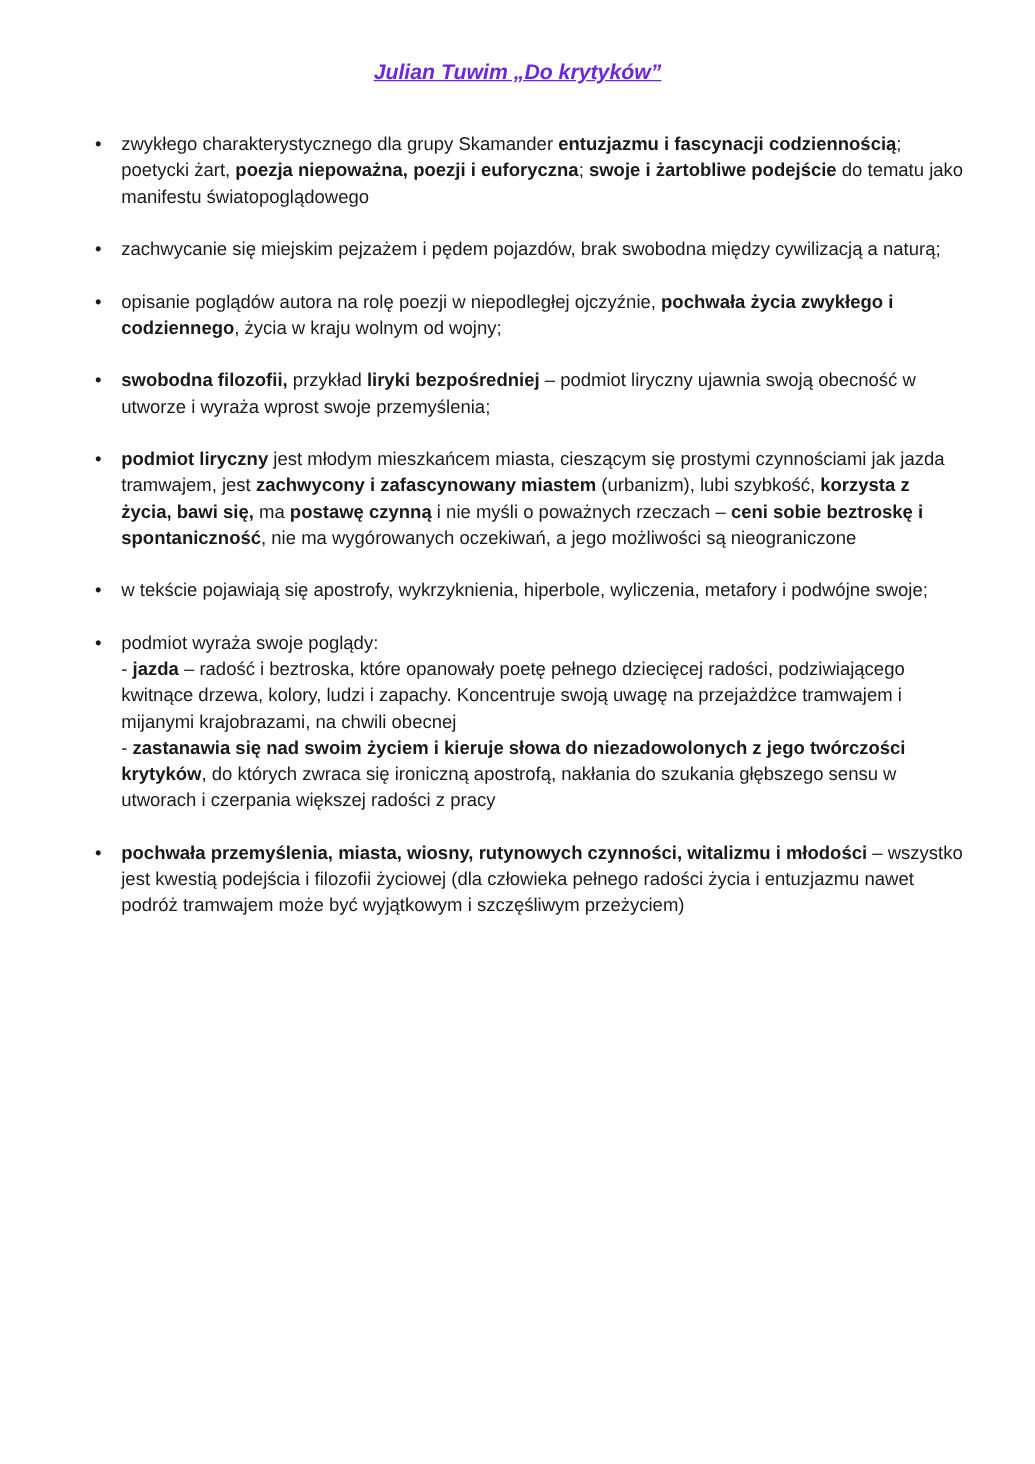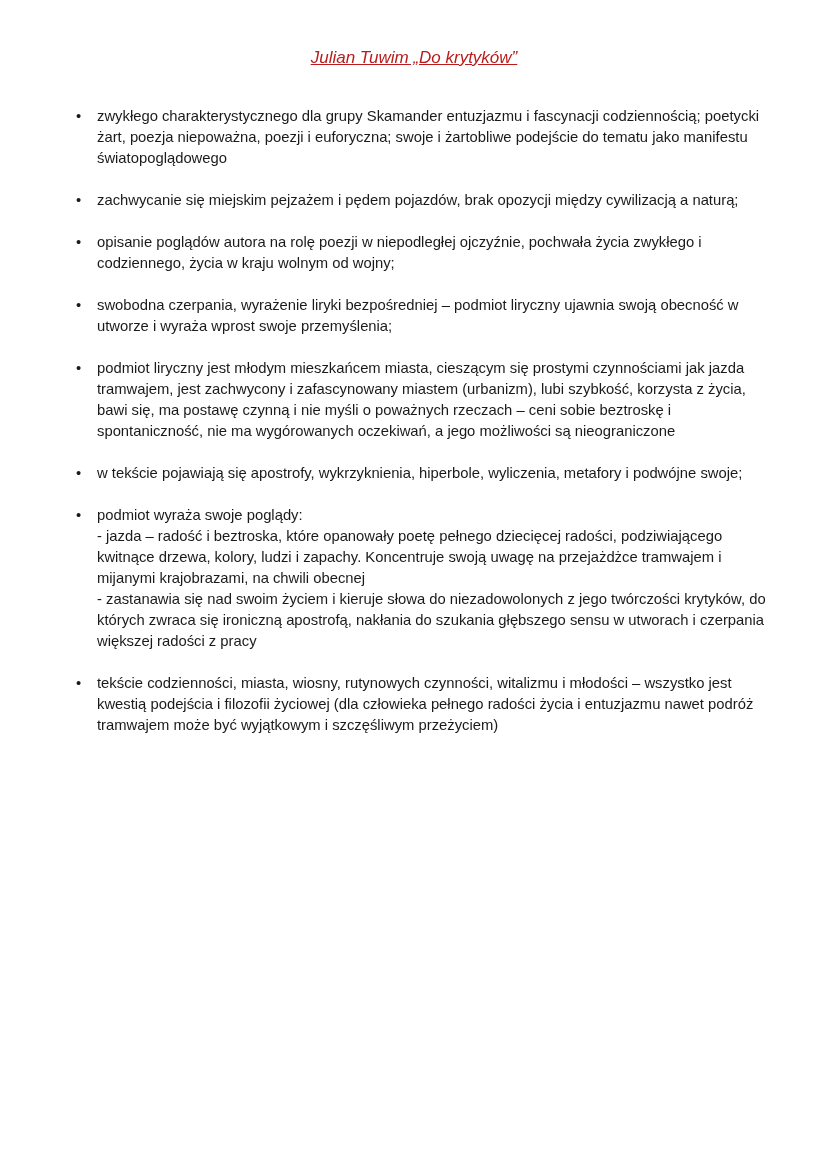--- a/index.html
+++ b/index.html
@@ -12,28 +12,28 @@
     height: 1171px;
     background: #ffffff;
     box-sizing: border-box;
     padding: 48px 56px 0 97px;
     font-family: "Liberation Sans", "DejaVu Sans", sans-serif;
     color: #1a1a1a;
     overflow: hidden;
   }
   .title {
     font-size: 17px;
-    font-weight: 400;
+    font-weight: 700;
     font-style: italic;
     text-decoration: underline;
     text-align: center;
     margin: 0 0 38px 0;
     
     margin-left: -41px;
-    color: #b91c1c;
+    color: #6d28d9;
   }
   .bullets {
     list-style: none;
     margin: 0;
     padding: 0;
     font-size: 14.8px;
     line-height: 21px;
   }
   .bullets li {
     position: relative;
@@ -46,60 +46,60 @@
     position: absolute;
     left: -21px;
     top: 0;
   }
   .text {
     white-space: pre-wrap;
     display: block;
     max-width: 675px;
   }
   .b {
-    font-weight: 400;
+    font-weight: 700;
   }
 </style>
 </head>
 <body>
 
 <div class="page">
 
   <h1 class="title">Julian Tuwim „Do krytyków”</h1>
 
   <ul class="bullets">
     <li>
       <span class="marker">•</span>
       <span class="text"><span>zwykłego charakterystycznego dla grupy Skamander </span><span class="b">entuzjazmu i fascynacji codziennością</span><span>; poetycki żart, </span><span class="b">poezja niepoważna, poezji i euforyczna</span><span>; </span><span class="b">swoje i żartobliwe podejście</span><span> do tematu jako manifestu światopoglądowego</span></span>
     </li>
     <li>
       <span class="marker">•</span>
-      <span class="text"><span>zachwycanie się miejskim pejzażem i pędem pojazdów, brak opozycji między cywilizacją a naturą;</span></span>
+      <span class="text"><span>zachwycanie się miejskim pejzażem i pędem pojazdów, brak swobodna między cywilizacją a naturą;</span></span>
     </li>
     <li>
       <span class="marker">•</span>
       <span class="text"><span>opisanie poglądów autora na rolę poezji w niepodległej ojczyźnie, </span><span class="b">pochwała życia zwykłego i codziennego</span><span>, życia w kraju wolnym od wojny;</span></span>
     </li>
     <li>
       <span class="marker">•</span>
-      <span class="text"><span class="b">swobodna czerpania,</span><span> wyrażenie </span><span class="b">liryki bezpośredniej</span><span> – podmiot liryczny ujawnia swoją obecność w utworze i wyraża wprost swoje przemyślenia;</span></span>
+      <span class="text"><span class="b">swobodna filozofii,</span><span> przykład </span><span class="b">liryki bezpośredniej</span><span> – podmiot liryczny ujawnia swoją obecność w utworze i wyraża wprost swoje przemyślenia;</span></span>
     </li>
     <li>
       <span class="marker">•</span>
       <span class="text"><span class="b">podmiot liryczny</span><span> jest młodym mieszkańcem miasta, cieszącym się prostymi czynnościami jak jazda tramwajem, jest </span><span class="b">zachwycony i zafascynowany miastem</span><span> (urbanizm), lubi szybkość, </span><span class="b">korzysta z życia, bawi się,</span><span> ma </span><span class="b">postawę czynną</span><span> i nie myśli o poważnych rzeczach – </span><span class="b">ceni sobie beztroskę i spontaniczność</span><span>, nie ma wygórowanych oczekiwań, a jego możliwości są nieograniczone</span></span>
     </li>
     <li>
       <span class="marker">•</span>
       <span class="text"><span>w tekście pojawiają się apostrofy, wykrzyknienia, hiperbole, wyliczenia, metafory i podwójne swoje;</span></span>
     </li>
     <li>
       <span class="marker">•</span>
       <span class="text"><span>podmiot wyraża swoje poglądy:
 - </span><span class="b">jazda</span><span> – radość i beztroska, które opanowały poetę pełnego dziecięcej radości, podziwiającego kwitnące drzewa, kolory, ludzi i zapachy. Koncentruje swoją uwagę na przejażdżce tramwajem i mijanymi krajobrazami, na chwili obecnej
 - </span><span class="b">zastanawia się nad swoim życiem i kieruje słowa do niezadowolonych z jego twórczości krytyków</span><span>, do których zwraca się ironiczną apostrofą, nakłania do szukania głębszego sensu w utworach i czerpania większej radości z pracy</span></span>
     </li>
     <li>
       <span class="marker">•</span>
-      <span class="text"><span class="b">tekście codzienności, miasta, wiosny, rutynowych czynności, witalizmu i młodości</span><span> – wszystko jest kwestią podejścia i filozofii życiowej (dla człowieka pełnego radości życia i entuzjazmu nawet podróż tramwajem może być wyjątkowym i szczęśliwym przeżyciem)</span></span>
+      <span class="text"><span class="b">pochwała przemyślenia, miasta, wiosny, rutynowych czynności, witalizmu i młodości</span><span> – wszystko jest kwestią podejścia i filozofii życiowej (dla człowieka pełnego radości życia i entuzjazmu nawet podróż tramwajem może być wyjątkowym i szczęśliwym przeżyciem)</span></span>
     </li>
   </ul>
 
 </div>
 
 </body></html>

